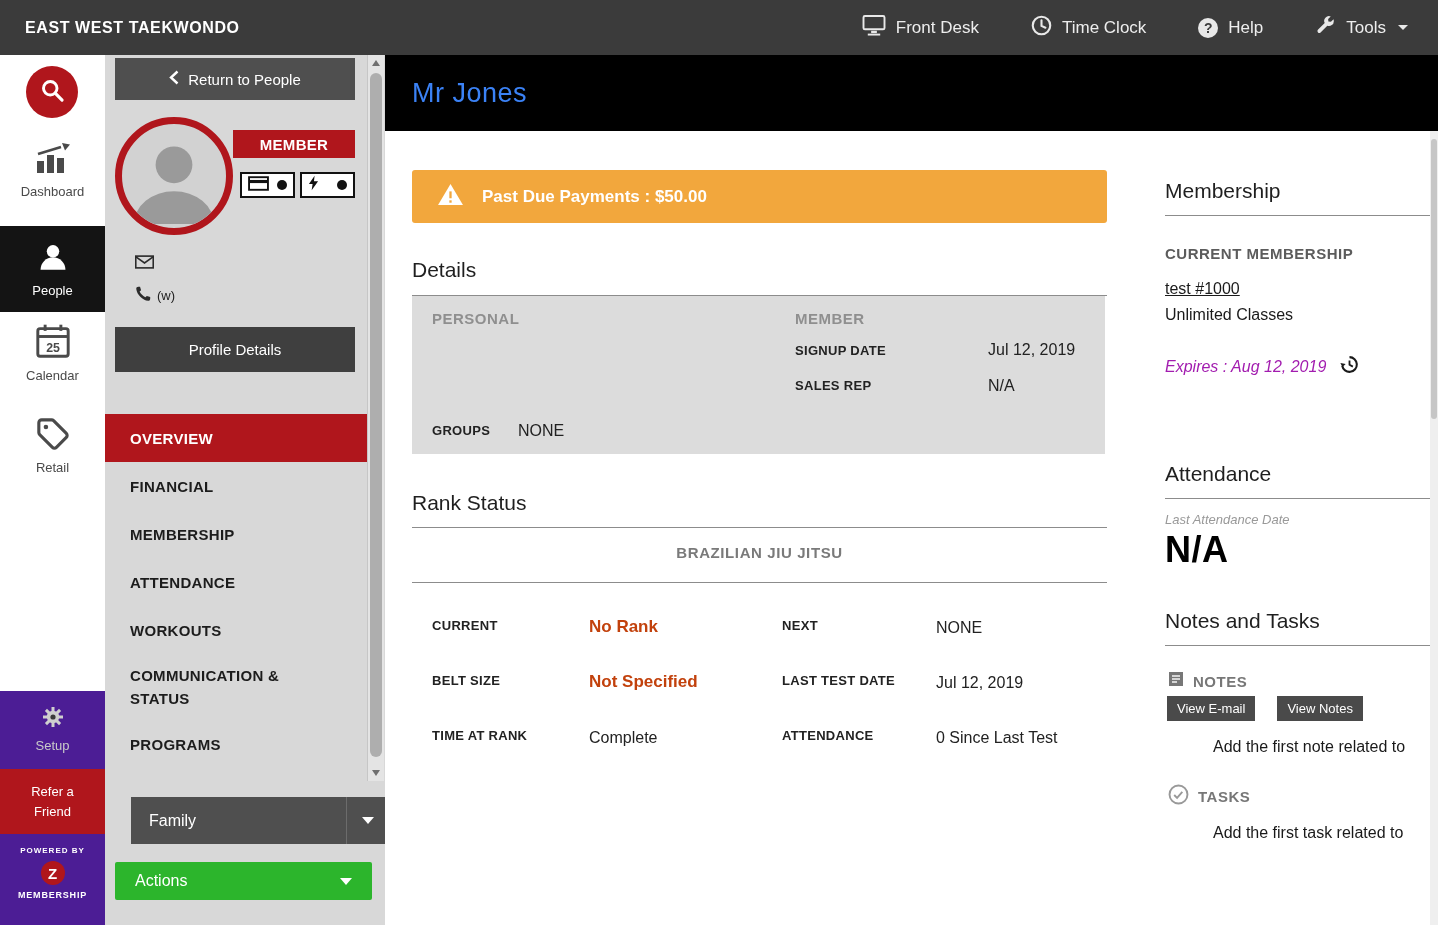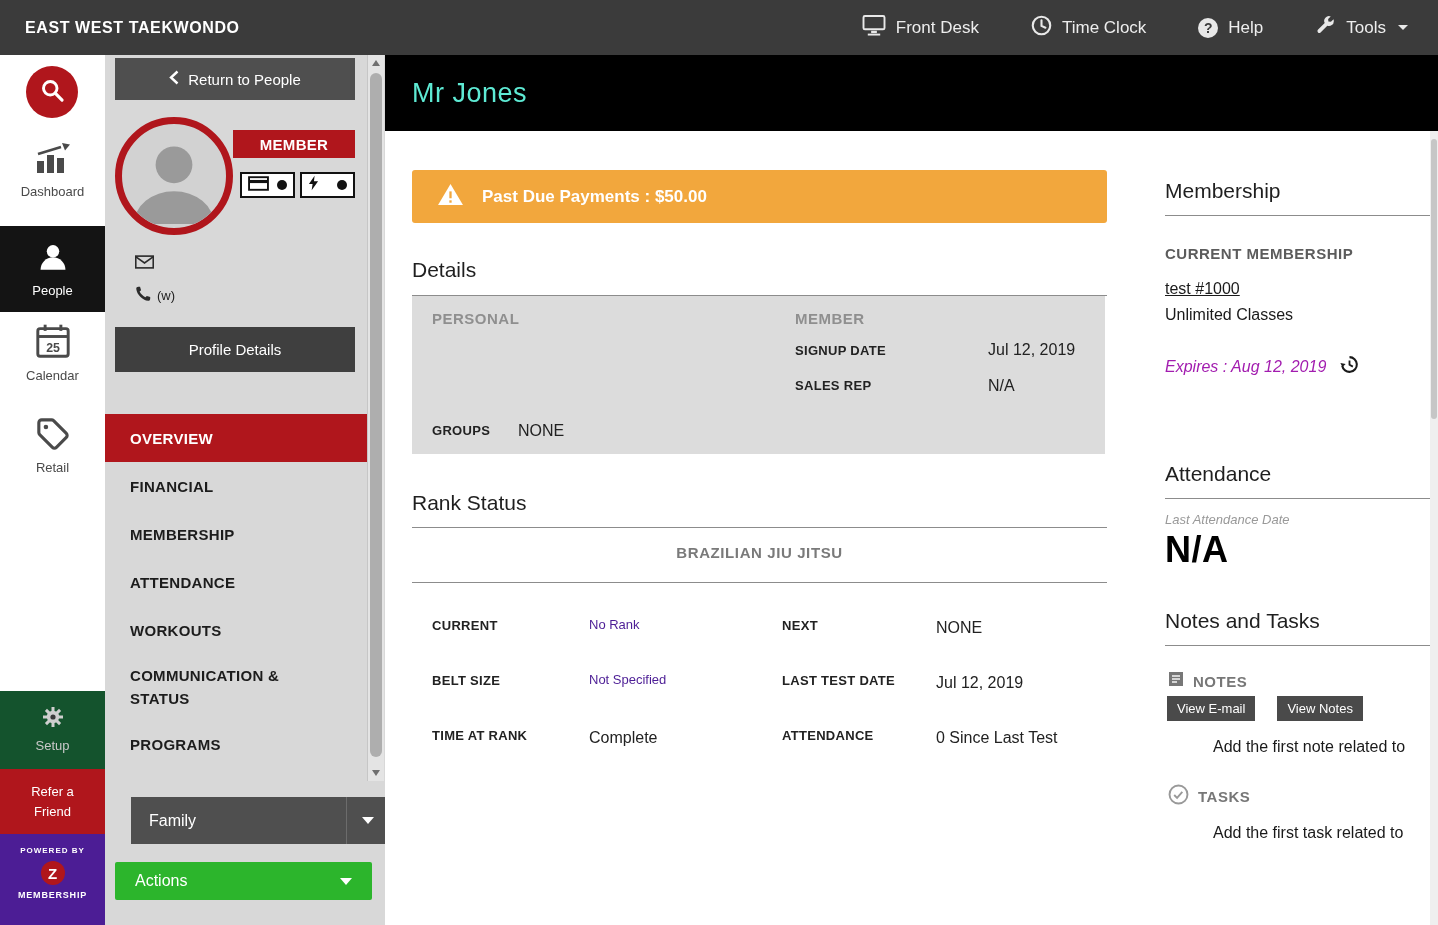--- a/index.html
+++ b/index.html
@@ -25,21 +25,21 @@
   .sidebar { position:absolute; left:0; top:55px; width:105px; height:870px; background:#fff; z-index:20; }
   .search-btn { position:absolute; left:26px; top:11px; width:52px; height:52px; border-radius:50%;
     background:#b0161c; display:flex; align-items:center; justify-content:center; }
   .side-item { position:absolute; left:0; width:105px; text-align:center; color:#4a4a4a;
     font-size:13px; }
   .side-item .lbl { display:block; margin-top:6px; }
   .side-people { top:171px; height:86px; background:#141414; color:#fff; padding-top:14px; }
   .side-dashboard { top:88px; }
   .side-calendar { top:268px; }
   .side-retail { top:362px; }
-  .side-setup { top:636px; height:78px; background:#14532d; color:#c9c9c9; padding-top:14px; }
+  .side-setup { top:636px; height:78px; background:#4c1d95; color:#c9c9c9; padding-top:14px; }
   .side-refer { top:714px; height:65px; background:#b0161c; color:#fff; padding:13px 14px 0;
     line-height:20px; }
   .side-powered { top:779px; height:91px; background:#4c1d95; color:#fff; padding-top:12px; }
   .side-powered .pby { font-size:8px; font-weight:bold; letter-spacing:1px; }
   .zlogo { width:24px; height:24px; border-radius:50%; background:#b0161c; color:#fff;
     font-weight:bold; font-size:15px; display:flex; align-items:center; justify-content:center;
     margin:6px auto 5px; }
   .zen { font-size:9px; font-weight:bold; letter-spacing:.8px; }
 
   
@@ -85,35 +85,35 @@
   .caret-w { width:0; height:0; border-left:6px solid transparent;
     border-right:6px solid transparent; border-top:7px solid #fff; }
   .actions-btn { position:absolute; left:10px; top:807px; width:257px; height:38px;
     background:#2cb52c; color:#fff; font-size:16px; display:flex; align-items:center;
     justify-content:space-between; padding:0 20px; border-radius:2px; }
 
   
   .main { position:absolute; left:385px; top:55px; width:1053px; height:870px;
     background:#fff; overflow:hidden; }
   .main-header { position:absolute; left:0; top:0; width:1053px; height:76px; background:#000;
-    color:#5eead4; display:flex; align-items:center; }
+    color:#3b82f6; display:flex; align-items:center; }
   .member-name { margin-left:27px; font-size:27px; font-weight:500; letter-spacing:.5px; }
   .alert { position:absolute; left:27px; top:115px; width:695px; height:53px; background:#f2a73d;
     border-radius:3px; color:#fff; display:flex; align-items:center; gap:18px; padding-left:25px;
     font-size:17px; font-weight:bold; }
   .h2 { position:absolute; font-size:21px; color:#1f1f1f; font-weight:500; }
   .divider { position:absolute; height:1px; background:#8c8c8c; }
   .graybox { position:absolute; left:27px; top:241px; width:693px; height:158px; background:#dcdcdc; }
   .glabel { position:absolute; font-size:15px; font-weight:bold; color:#8f8f8f; letter-spacing:.5px; }
   .flabel { position:absolute; font-size:13px; font-weight:bold; color:#222; letter-spacing:.3px; }
   .fvalue { position:absolute; font-size:16px; color:#222; }
   .bjj { position:absolute; left:27px; top:489px; width:695px; text-align:center; font-size:15px;
     font-weight:bold; color:#7a7a7a; letter-spacing:.6px; }
   .rk-label { position:absolute; font-size:13px; font-weight:bold; color:#222; letter-spacing:.3px; }
-  .rk-bold { position:absolute; font-size:13px; font-weight:normal; color:#4c1d95; }
+  .rk-bold { position:absolute; font-size:17px; font-weight:bold; color:#c2410c; }
   .rk-val { position:absolute; font-size:16px; color:#222; }
 
   
   .rightcol { position:absolute; left:780px; top:0; width:273px; height:870px; overflow:hidden; }
   .r-h2 { position:absolute; left:0; font-size:21px; color:#1f1f1f; font-weight:500; }
   .r-div { position:absolute; left:0; width:273px; height:1px; background:#8c8c8c; }
   .r-label { position:absolute; left:0; font-size:15px; font-weight:bold; color:#5c5c5c;
     letter-spacing:.5px; }
   .r-link { position:absolute; left:0; font-size:16px; color:#1a1a1a; text-decoration:underline; }
   .r-text { position:absolute; left:0; font-size:16px; color:#1a1a1a; }

